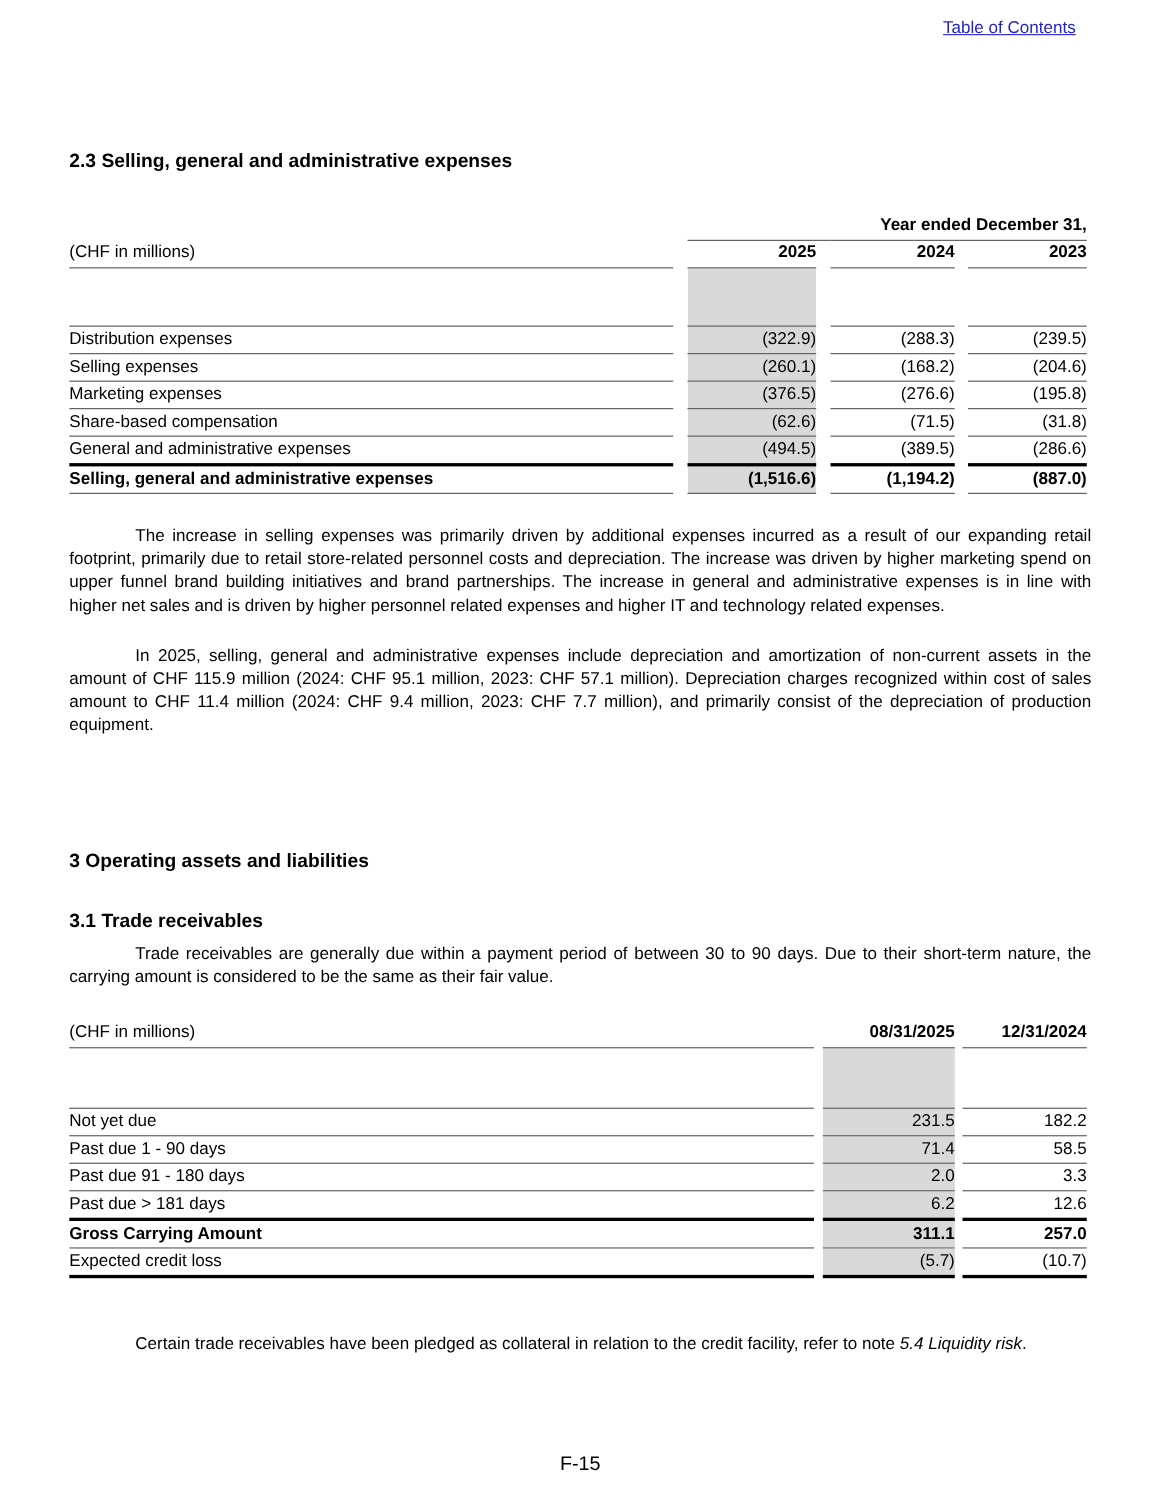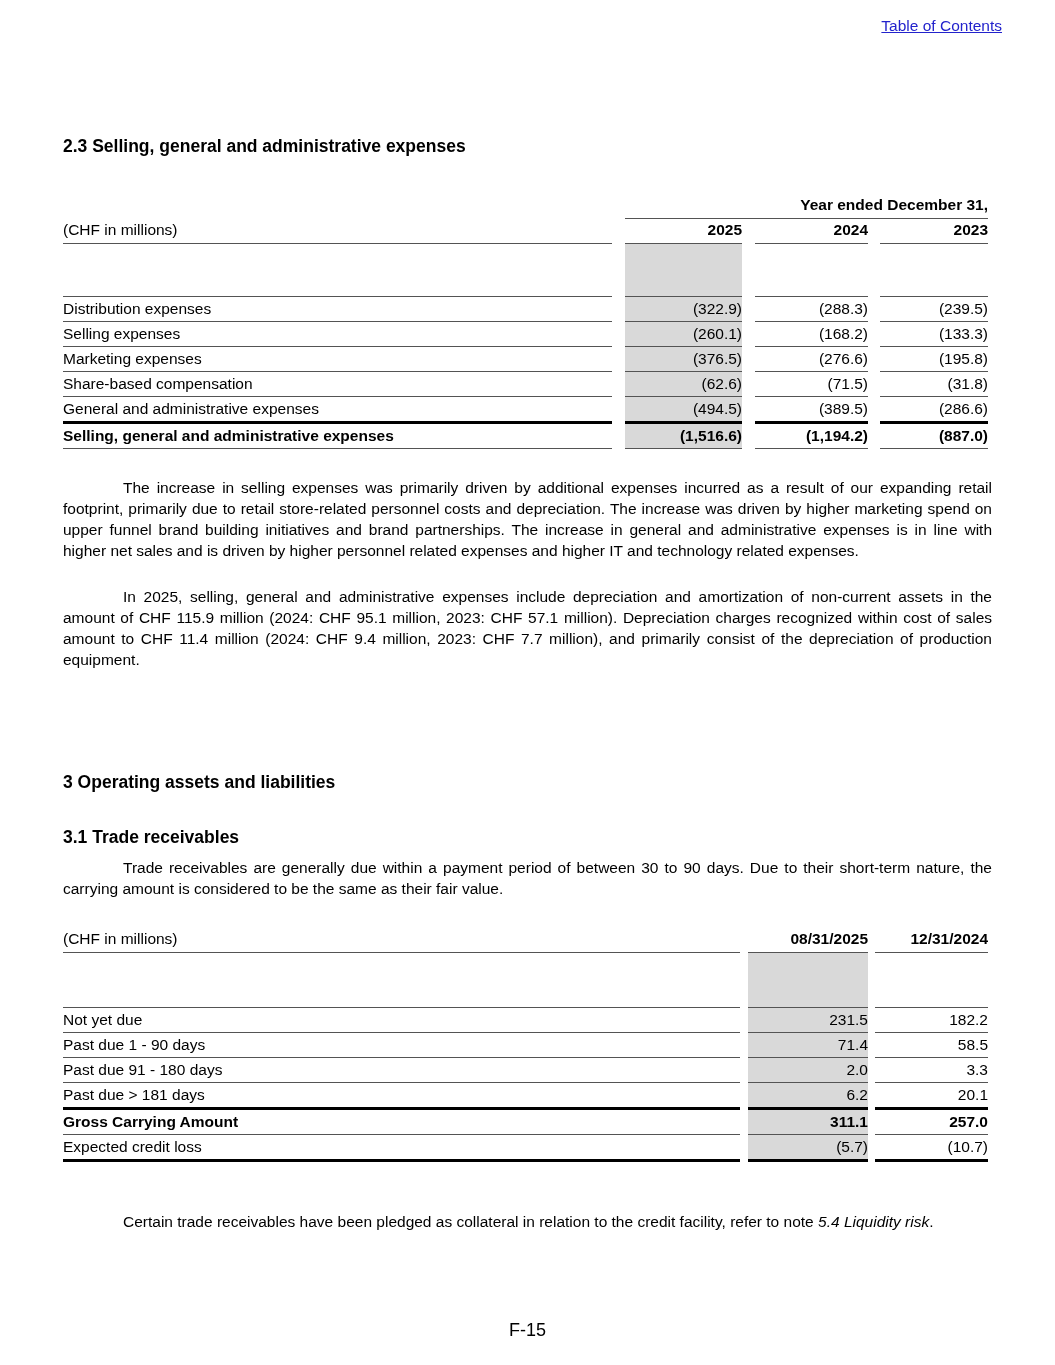--- a/index.html
+++ b/index.html
@@ -7,21 +7,21 @@
     position:relative;
     width:1055px;height:1365px;
     background:#ffffff;
     font-family:"Liberation Sans","DejaVu Sans",sans-serif;
     color:#000;
     font-size:15.5px;
     overflow:hidden;
   }
   .abs{position:absolute;}
   a.toc{
-    top:17px;right:53px;
+    top:17px;right:77px;
     color:#2323cc;text-decoration:underline;
     font-size:15.5px;
     cursor:pointer;
   }
   .heading{
     left:63px;
     margin:0;
     font-size:17.5px;
     font-weight:bold;
     line-height:20px;
@@ -133,21 +133,21 @@
           <td class="gap"></td>
           <td class="num b-thin">(239.5)</td>
         </tr>
         <tr class="data">
           <td class="lbl b-thin">Selling expenses</td>
           <td class="gap"></td>
           <td class="num b-thin shade">(260.1)</td>
           <td class="gap"></td>
           <td class="num b-thin">(168.2)</td>
           <td class="gap"></td>
-          <td class="num b-thin">(133.3)</td>
+          <td class="num b-thin">(204.6)</td>
         </tr>
         <tr class="data">
           <td class="lbl b-thin">Marketing expenses</td>
           <td class="gap"></td>
           <td class="num b-thin shade">(376.5)</td>
           <td class="gap"></td>
           <td class="num b-thin">(276.6)</td>
           <td class="gap"></td>
           <td class="num b-thin">(195.8)</td>
         </tr>
@@ -233,21 +233,21 @@
           <td class="gap"></td>
           <td class="num b-thin shade">2.0</td>
           <td class="gap"></td>
           <td class="num b-thin">3.3</td>
         </tr>
         <tr class="data">
           <td class="lbl b-thick">Past due &gt; 181 days</td>
           <td class="gap"></td>
           <td class="num b-thick shade">6.2</td>
           <td class="gap"></td>
-          <td class="num b-thick">20.1</td>
+          <td class="num b-thick">12.6</td>
         </tr>
         <tr class="data bold">
           <td class="lbl b-thin">Gross Carrying Amount</td>
           <td class="gap"></td>
           <td class="num b-thin shade">311.1</td>
           <td class="gap"></td>
           <td class="num b-thin">257.0</td>
         </tr>
         <tr class="data">
           <td class="lbl b-thick">Expected credit loss</td>

